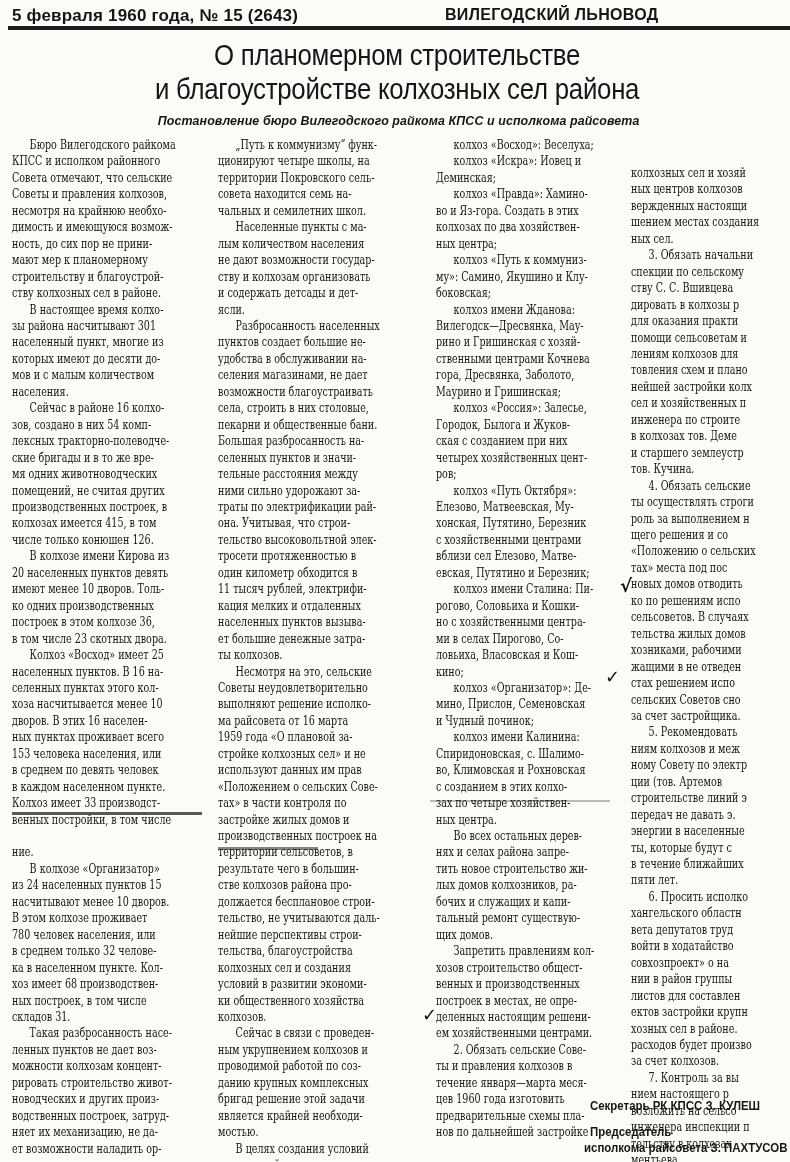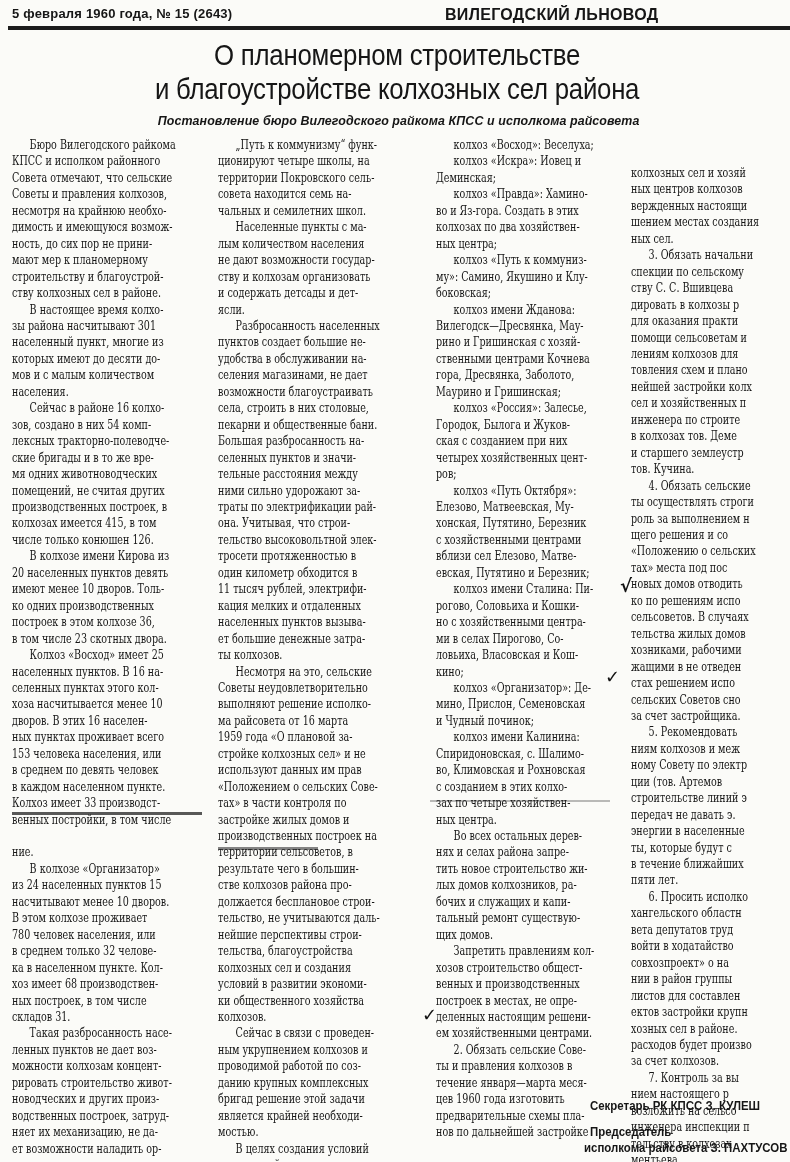--- a/index.html
+++ b/index.html
@@ -9,21 +9,21 @@
     color: #161616;
     font-family: "DejaVu Serif", serif;
     position: relative;
   }
   .masthead {
     position: absolute; left: 0; top: 0; width: 790px; height: 30px;
   }
   .masthead .date {
     position: absolute; left: 12px; top: 6px;
     font-family: "Liberation Sans", sans-serif; font-weight: bold;
-    font-size: 13px; letter-spacing: 0.2px;
+    font-size: 17px; letter-spacing: 0.2px;
   }
   .masthead .paper-name {
     position: absolute; left: 445px; top: 6px;
     font-family: "Liberation Sans", sans-serif; font-weight: bold;
     font-size: 16px; letter-spacing: 0.3px;
   }
   .masthead .rule {
     position: absolute; left: 8px; right: 0; top: 26px; height: 4px; background: #1c1c1c;
   }
   .headline {

